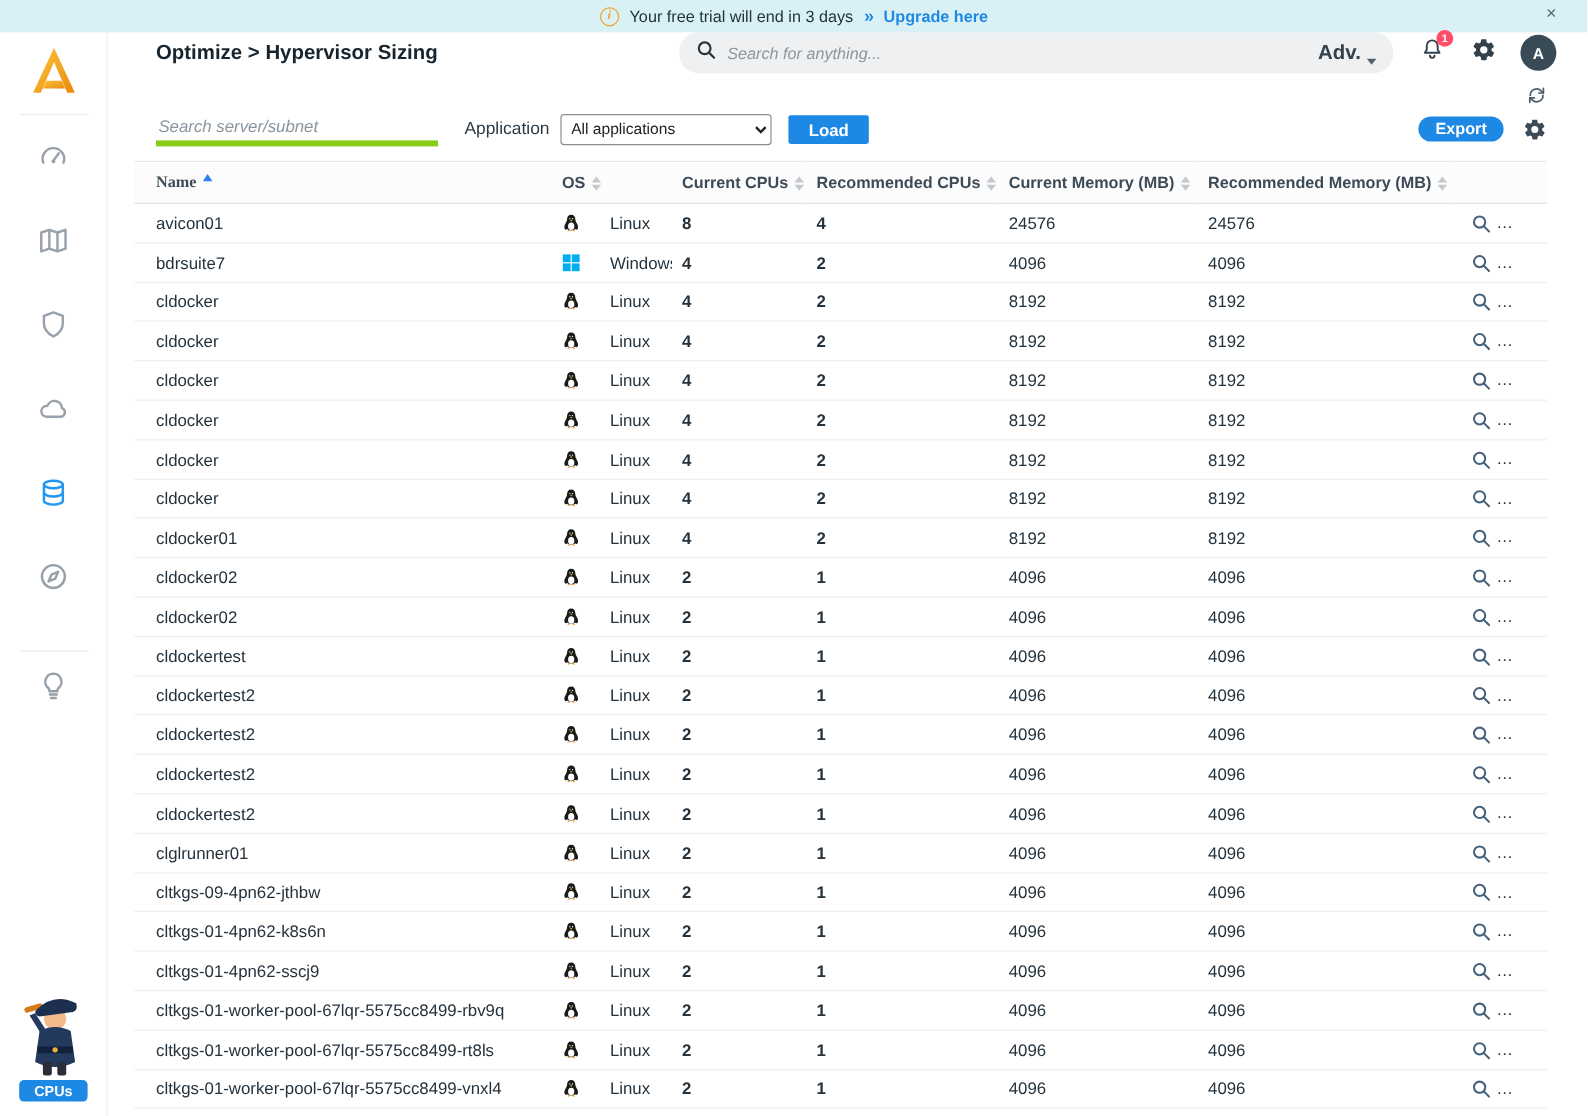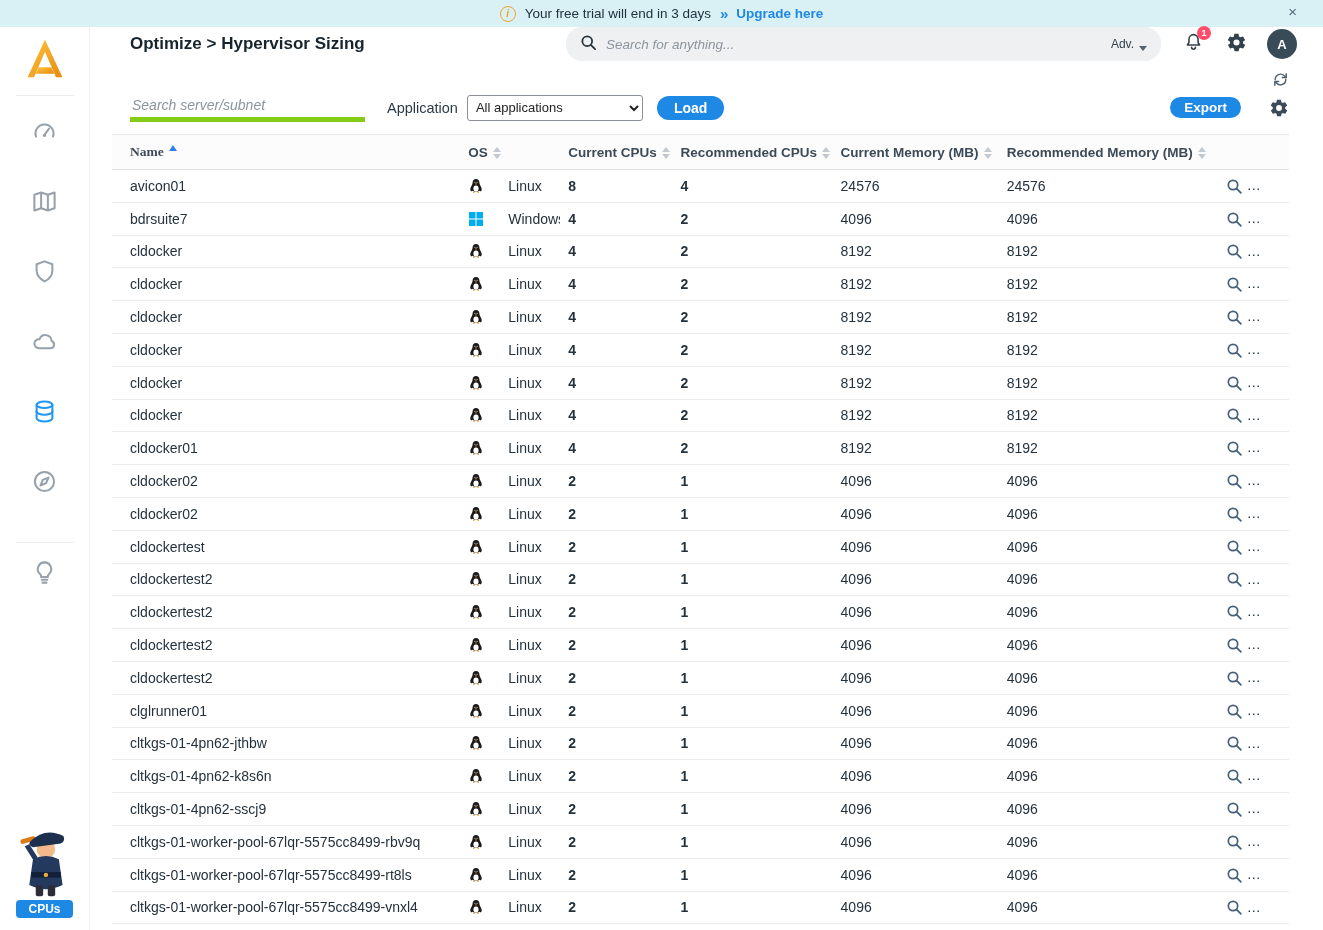--- a/index.html
+++ b/index.html
@@ -40,22 +40,22 @@
 
   .topbar { height:62px; display:flex; align-items:center; padding:0 26px 0 40px; }
   .breadcrumb { font-size:17px; font-weight:700; color:#17242e; }
   .search-pill { margin-left:auto; width:595px; height:34px; background:#eef0f2;
     border-radius:16px; display:flex; align-items:center; padding:0 14px; }
   .search-pill svg { width:17px; height:17px; color:#28343d; flex:none; }
   .search-pill input { flex:1; border:none; background:transparent; outline:none;
     font-size:13.5px; font-style:italic; color:#4c5a65; margin-left:9px;
     font-family:"Liberation Sans", sans-serif; }
   .search-pill input::placeholder { color:#8b959d; }
-  .adv { display:flex; align-items:flex-end; gap:5px; font-size:12px; color:#33414c;
-    cursor:pointer; font-style:normal; }
+  .adv { display:flex; align-items:flex-end; gap:5px; font-size:17px; color:#33414c;
+    cursor:pointer; font-style:normal;font-weight:bold; }
   .caret-down { width:0; height:0; border-left:4px solid transparent;
     border-right:4px solid transparent; border-top:5px solid #55636e; }
   .icon-btn { position:relative; margin-left:22px; color:#33414c; cursor:pointer;
     display:flex; align-items:center; }
   .icon-btn svg { width:21px; height:21px; }
   .badge { position:absolute; top:-6px; right:-7px; min-width:14px; height:14px;
     background:#ff4d6a; color:#fff; font-size:9px; font-weight:700; border-radius:8px;
     display:flex; align-items:center; justify-content:center; padding:0 3px; }
   .avatar { width:30px; height:30px; border-radius:50%; background:#3a4b58; color:#fff;
     font-size:13px; font-weight:700; display:flex; align-items:center;
@@ -67,22 +67,22 @@
   .toolbar { position:relative; display:flex; align-items:center; margin:18px 0 12px;
     padding-left:18px; }
   .server-search { width:235px; border:none; border-bottom:5px solid #84cc16; outline:none;
     font-size:14px; padding:4px 2px; font-family:"Liberation Sans", sans-serif; }
   .server-search::placeholder { color:#8b959d; font-style:italic; }
   .app-label { margin-left:22px; font-size:14.5px; color:#2b3a46; }
   .app-select { margin-left:9px; width:176px; height:26px; font-size:13px; color:#222;
     border:1px solid #8a9096; border-radius:3px; background:#fff; padding:0 4px;
     font-family:"Liberation Sans", sans-serif; }
   .load-btn { margin-left:14px; background:#1e88e5; color:#fff; border:none;
-    border-radius:12px; font-size:14px; font-weight:600; padding:4px 17px; cursor:pointer; }
-  .toolbar-right { margin-left:auto; display:flex; align-items:center; gap:28px; }
+    border-radius:2px; font-size:14px; font-weight:600; padding:4px 17px; cursor:pointer; }
+  .toolbar-right { margin-left:auto; display:flex; align-items:center; gap:16px; }
   .export-btn { background:#1e88e5; color:#fff; border:none; border-radius:14px;
     font-size:13.5px; font-weight:600; padding:3px 14px; cursor:pointer; }
   .gear-small { color:#3c4b57; cursor:pointer; display:flex; }
   .gear-small svg { width:20px; height:20px; }
   .refresh-btn { position:absolute; right:0; top:-22px; color:#4c5d6b; cursor:pointer;
     display:flex; }
   .refresh-btn svg { width:17px; height:17px; }
 
   
   table { width:100%; border-collapse:collapse; table-layout:fixed; }
@@ -1118,21 +1118,21 @@
       <span class="act">
         <svg viewBox="0 0 16 16" fill="currentColor">
           <rect x="1.5" y="8" width="2.8" height="6.5" rx="0.6"></rect>
           <rect x="6.1" y="3.5" width="2.8" height="11" rx="0.6"></rect>
           <rect x="10.7" y="6" width="2.8" height="8.5" rx="0.6"></rect>
         </svg>
       </span>
     </td>
   </tr>
             <tr>
-    <td class="c-name v-name">cltkgs-01-4pn62-jthbw</td>
+    <td class="c-name v-name">cltkgs-09-4pn62-jthbw</td>
     <td>
       <span class="os-wrap">
         <span class="os-ic">
                     <svg viewBox="0 0 16 16">
                       <path d="M8 1c2.2 0 3.4 1.6 3.4 3.6 0 1 .3 1.9.9 2.9.8 1.3 1.4 2.6 1.4 4 0 1-.5 1.8-1.3 1.8-.5 0-.8-.2-1.1-.5-.6.7-2 1.2-3.3 1.2s-2.7-.5-3.3-1.2c-.3.3-.6.5-1.1.5-.8 0-1.3-.8-1.3-1.8 0-1.4.6-2.7 1.4-4 .6-1 .9-1.9.9-2.9C4.6 2.6 5.8 1 8 1z" fill="#1a1a1a"></path>
                       <ellipse cx="8" cy="10.6" rx="2.6" ry="3.1" fill="#fff"></ellipse>
                       <circle cx="6.9" cy="4.3" r="0.55" fill="#fff"></circle>
                       <circle cx="9.1" cy="4.3" r="0.55" fill="#fff"></circle>
                       <path d="M6.9 5.4h2.2L8 6.8z" fill="#f6a21d"></path>
                       <path d="M4.9 14.1l1.7-.6.2 1.1-1.7.3z" fill="#f6a21d"></path>

